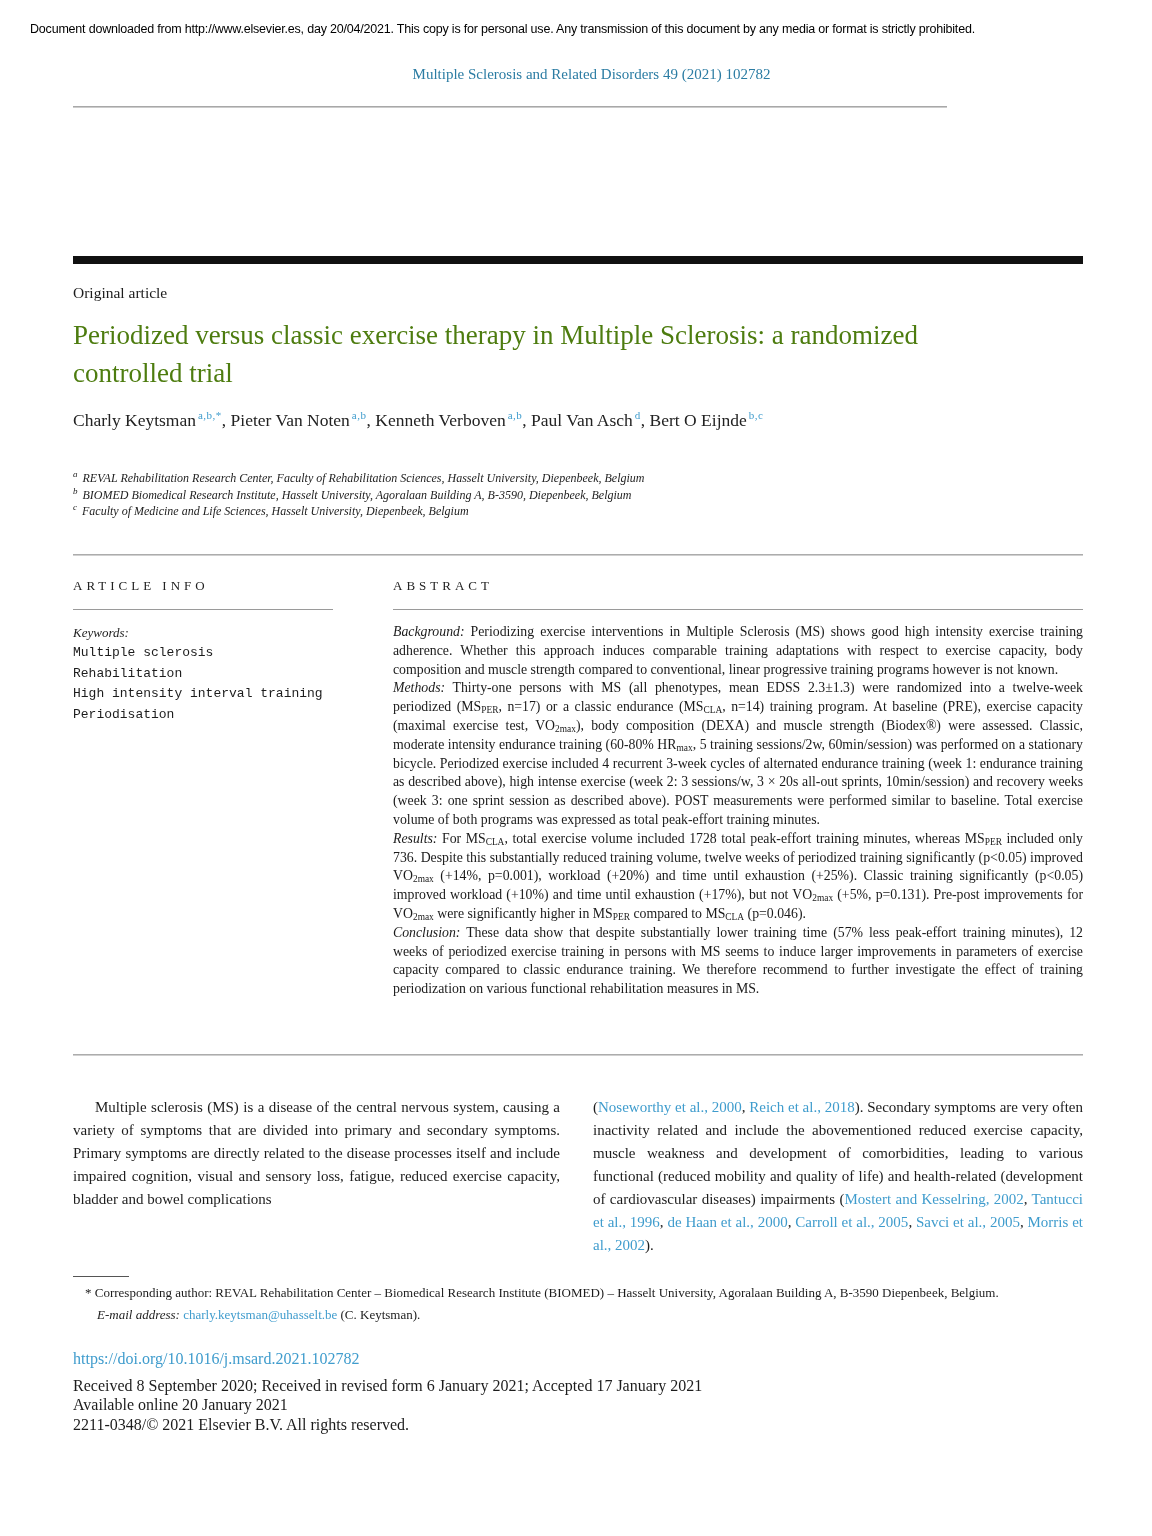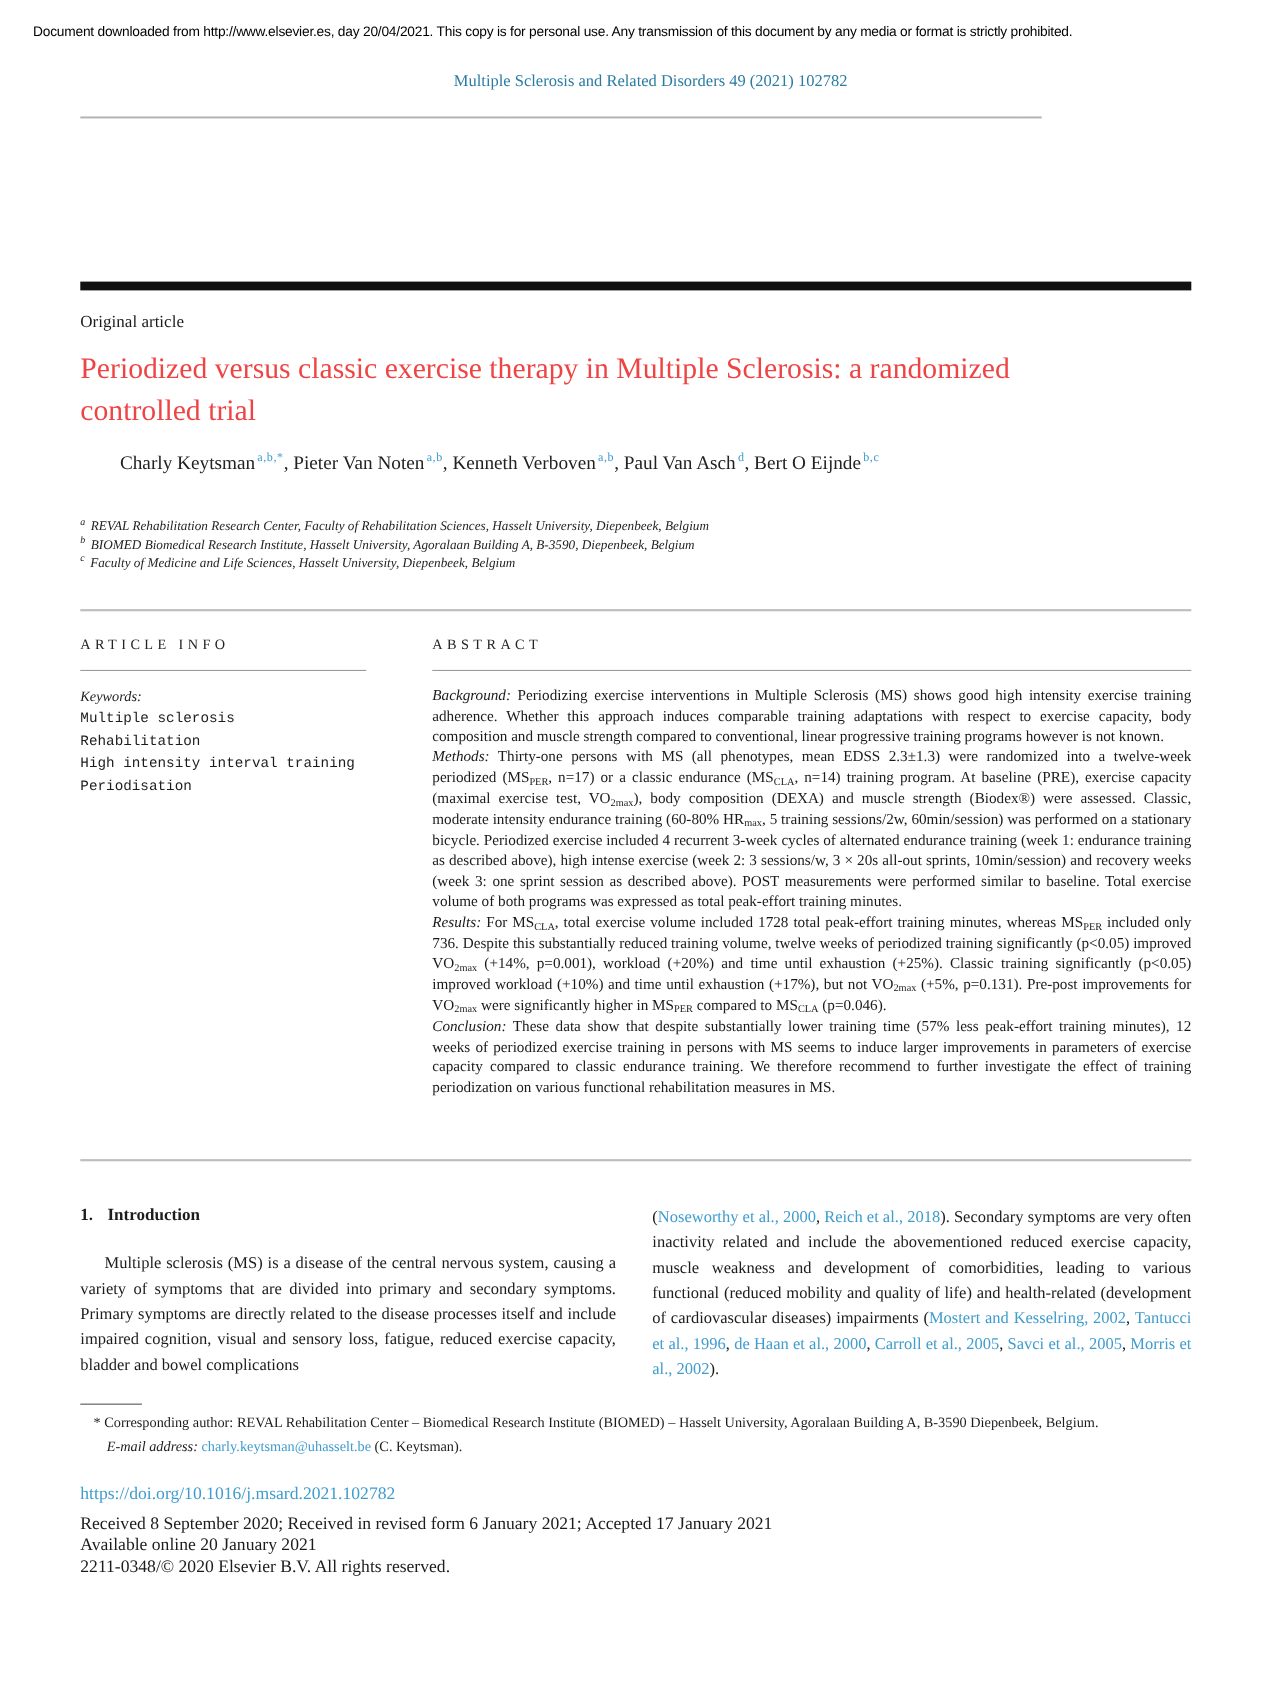--- a/index.html
+++ b/index.html
@@ -29,25 +29,25 @@
     position:absolute;top:106px;left:73px;width:874px;height:2px;
     background:linear-gradient(#969696,#dedede);
   }
   .black-bar{
     position:absolute;top:256px;left:73px;width:1010px;height:8px;
     background:#111;
   }
   .article-type{position:absolute;top:284px;left:73px;font-size:15.5px;}
   .title{
     position:absolute;top:316px;left:73px;width:900px;
-    font-size:27px;font-weight:normal;line-height:38px;color:#ef4444;
+    font-size:27px;font-weight:normal;line-height:38px;color:#4d7c0f;
   }
   .authors{
     position:absolute;top:406px;left:73px;width:870px;
-    font-size:17.5px;line-height:29px;color:#222;margin-left:36px;
+    font-size:17.5px;line-height:29px;color:#222;
   }
   .auth-sup{color:var(--link);font-size:11px;margin-left:2px;letter-spacing:0.5px;}
   .affils{
     position:absolute;top:470px;left:73px;width:1010px;
     font-style:italic;font-size:12px;line-height:16.5px;color:#222;
   }
   .affil sup{font-size:9px;margin-right:2px;}
   .rule-full{
     position:absolute;left:73px;width:1010px;height:2px;
     background:linear-gradient(#9a9a9a,#e2e2e2);
@@ -128,35 +128,32 @@
   <div class="sec-rule"></div>
   <p><span class="run-i">Background:</span><span> Periodizing exercise interventions in Multiple Sclerosis (MS) shows good high intensity exercise training adherence. Whether this approach induces comparable training adaptations with respect to exercise capacity, body composition and muscle strength compared to conventional, linear progressive training programs however is not known.</span></p>
   <p><span class="run-i">Methods:</span><span> Thirty-one persons with MS (all phenotypes, mean EDSS 2.3±1.3) were randomized into a twelve-week periodized (MS</span><sub>PER</sub><span>, n=17) or a classic endurance (MS</span><sub>CLA</sub><span>, n=14) training program. At baseline (PRE), exercise capacity (maximal exercise test, VO</span><sub>2max</sub><span>), body composition (DEXA) and muscle strength (Biodex®) were assessed. Classic, moderate intensity endurance training (60-80% HR</span><sub>max</sub><span>, 5 training sessions/2w, 60min/session) was performed on a stationary bicycle. Periodized exercise included 4 recurrent 3-week cycles of alternated endurance training (week 1: endurance training as described above), high intense exercise (week 2: 3 sessions/w, 3 × 20s all-out sprints, 10min/session) and recovery weeks (week 3: one sprint session as described above). POST measurements were performed similar to baseline. Total exercise volume of both programs was expressed as total peak-effort training minutes.</span></p>
   <p><span class="run-i">Results:</span><span> For MS</span><sub>CLA</sub><span>, total exercise volume included 1728 total peak-effort training minutes, whereas MS</span><sub>PER</sub><span> included only 736. Despite this substantially reduced training volume, twelve weeks of periodized training significantly (p&lt;0.05) improved VO</span><sub>2max</sub><span> (+14%, p=0.001), workload (+20%) and time until exhaustion (+25%). Classic training significantly (p&lt;0.05) improved workload (+10%) and time until exhaustion (+17%), but not VO</span><sub>2max</sub><span> (+5%, p=0.131). Pre-post improvements for VO</span><sub>2max</sub><span> were significantly higher in MS</span><sub>PER</sub><span> compared to MS</span><sub>CLA</sub><span> (p=0.046).</span></p>
   <p><span class="run-i">Conclusion:</span><span> These data show that despite substantially lower training time (57% less peak-effort training minutes), 12 weeks of periodized exercise training in persons with MS seems to induce larger improvements in parameters of exercise capacity compared to classic endurance training. We therefore recommend to further investigate the effect of training periodization on various functional rehabilitation measures in MS.</span></p>
 </div>
 
 <div class="rule-full" id="rule-abs-bottom"></div>
 
 <div class="intro intro-left">
-  <div class="intro-heading">
-    <span class="num">1.</span><span>Introduction</span>
-  </div>
   <p><span>Multiple sclerosis (MS) is a disease of the central nervous system, causing a variety of symptoms that are divided into primary and secondary symptoms. Primary symptoms are directly related to the disease processes itself and include impaired cognition, visual and sensory loss, fatigue, reduced exercise capacity, bladder and bowel complications</span></p>
 </div>
 
 <div class="intro intro-right">
   <p><span>(</span><span class="run-link">Noseworthy et al., 2000</span><span>, </span><span class="run-link">Reich et al., 2018</span><span>). Secondary symptoms are very often inactivity related and include the abovementioned reduced exercise capacity, muscle weakness and development of comorbidities, leading to various functional (reduced mobility and quality of life) and health-related (development of cardiovascular diseases) impairments (</span><span class="run-link">Mostert and Kesselring, 2002</span><span>, </span><span class="run-link">Tantucci et al., 1996</span><span>, </span><span class="run-link">de Haan et al., 2000</span><span>, </span><span class="run-link">Carroll et al., 2005</span><span>, </span><span class="run-link">Savci et al., 2005</span><span>, </span><span class="run-link">Morris et al., 2002</span><span>).</span></p>
 </div>
 
 <div class="fn-rule"></div>
 
 <div class="footnote">
   <p class="fn-line"><span>* Corresponding author: REVAL Rehabilitation Center – Biomedical Research Institute (BIOMED) – Hasselt University, Agoralaan Building A, B-3590 Diepenbeek, Belgium.</span></p>
   <p class="fn-email"><span class="run-i">E-mail address:</span><span> </span><span class="run-link">charly.keytsman@uhasselt.be</span><span> (C. Keytsman).</span></p>
 </div>
 
 <div class="footer">
   <div class="doi">https://doi.org/10.1016/j.msard.2021.102782</div>
   <div>Received 8 September 2020; Received in revised form 6 January 2021; Accepted 17 January 2021</div>
   <div>Available online 20 January 2021</div>
-  <div>2211-0348/© 2020 Elsevier B.V. All rights reserved.</div>
+  <div>2211-0348/© 2021 Elsevier B.V. All rights reserved.</div>
 </div>
 
 </body></html>

